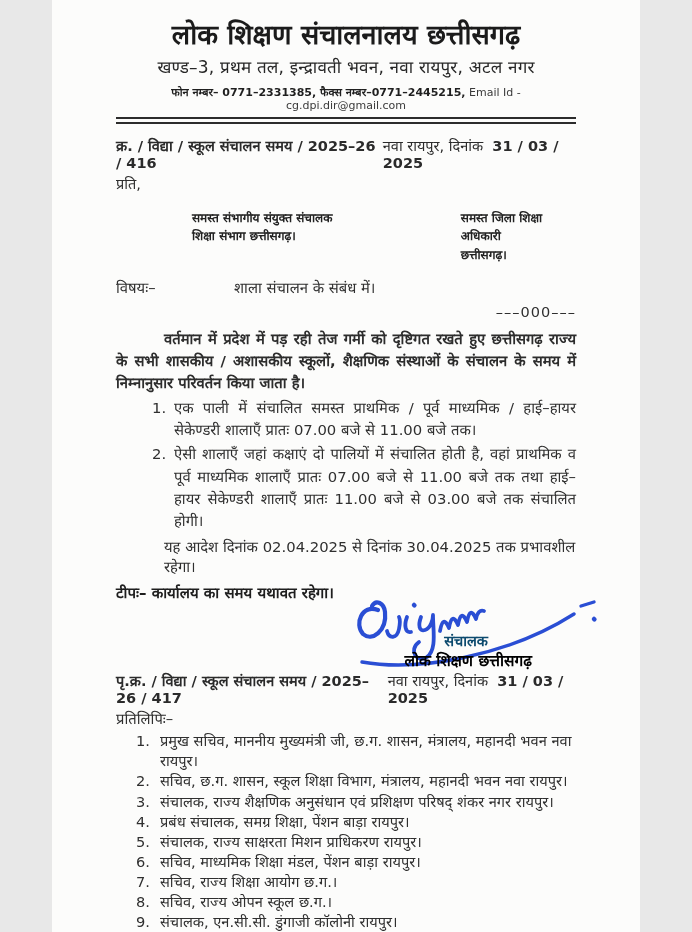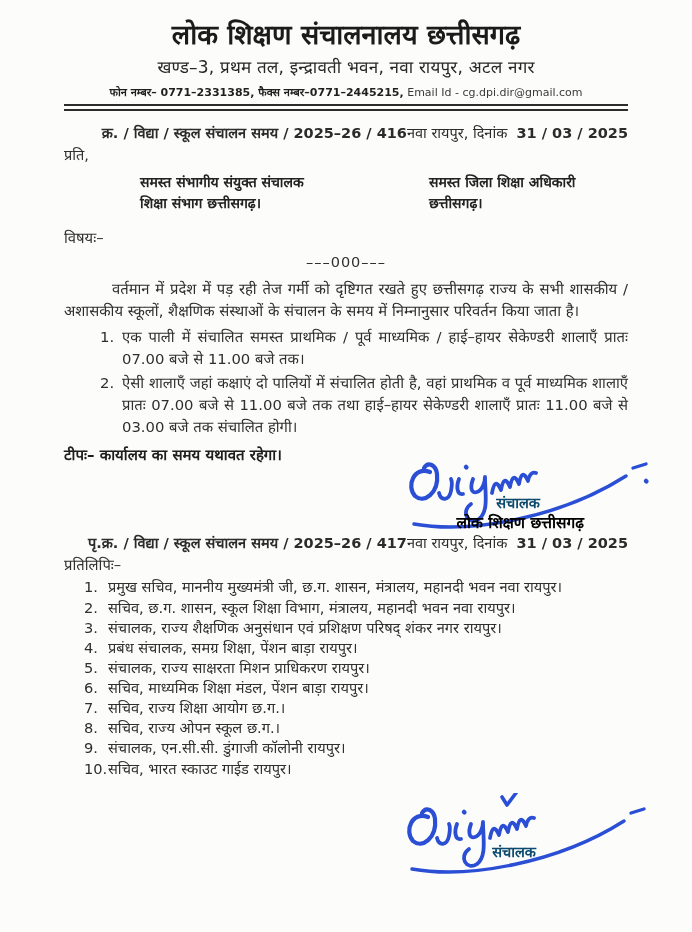--- a/index.html
+++ b/index.html
@@ -1,18 +1,18 @@
 <!DOCTYPE html>
 <html><head>
 <meta charset="utf-8">
 <style>
   html,body{margin:0;padding:0;background:#e8e8e8;}
   .page{
     position:relative;
-    width:692px;height:932px;
+    width:588px;height:932px;
     margin:0 auto;
     background:#fcfcfb;
     font-family:"DejaVu Sans","Liberation Sans",sans-serif;
     color:#2f2f2f;
     overflow:hidden;
     box-sizing:border-box;
   }
   .inner{padding:18px 64px 0 64px;}
   
   .hdr{text-align:center;}
@@ -21,29 +21,29 @@
   .hdr-phone{font-size:11px;margin-top:6px;color:#1f1f1f;}
   .hdr-phone .b{font-weight:700;}
   .hdr-phone .e{font-weight:400;color:#3a3a3a;}
   .hdr-rule{margin-top:5px;height:3px;border-top:2.5px solid #2c2c2c;border-bottom:2px solid #2c2c2c;}
   
   .refrow{display:flex;justify-content:flex-end;font-size:14.5px;margin-top:11px;color:#2b2b2b;}
   .refrow .date{font-weight:600;}
   .refnum{font-weight:600;}
   .prati{font-size:14.5px;margin-top:2px;}
   
-  .addr-cols{display:flex;margin-top:8px;font-weight:700;font-size:14px;line-height:1.55;color:#222;}
+  .addr-cols{display:flex;margin-top:16px;font-weight:700;font-size:12px;line-height:1.55;color:#222;}
   .addr-col1{margin-left:76px;width:245px;}
   .addr-col2{margin-left:44px;}
   
   .subjrow{display:flex;margin-top:12px;font-size:14.8px;}
   .subj-label{width:118px;}
-  .divider{text-align:center;font-size:14.5px;margin-top:7px;letter-spacing:1px;}
-  
-  .para{font-size:14.8px;line-height:1.5;margin-top:8px;text-align:justify;text-indent:48px;color:#2d2d2d;}
+  .divider{text-align:right;font-size:14.5px;margin-top:7px;letter-spacing:1px;}
+  
+  .para{font-size:14.8px;line-height:1.5;margin-top:8px;text-align:justify;text-indent:48px;color:#2d2d2d;font-weight:bold;}
   .sched-head{font-size:14.8px;margin-top:6px;margin-left:36px;}
   .olist{margin-left:36px;margin-top:3px;}
   .oitem{display:flex;font-size:14.8px;line-height:1.5;margin-top:2px;}
   .oitem .num{width:22px;flex:0 0 22px;}
   .oitem .txt{flex:1;text-align:justify;}
   .effective{font-size:14.8px;margin-top:4px;margin-left:48px;}
   .note{font-size:15px;font-weight:700;margin-top:6px;color:#1e1e1e;}
   
   .sigblock{position:relative;height:64px;}
   .sigblock.tall{height:108px;}
@@ -88,38 +88,40 @@
         <div>शिक्षा संभाग छत्तीसगढ़।</div>
       </div>
       <div class="addr-col2">
         <div>समस्त जिला शिक्षा अधिकारी</div>
         <div>छत्तीसगढ़।</div>
       </div>
     </div>
 
     <div class="subjrow">
       <span class="subj-label">विषयः–</span>
+      <span>शाला संचालन के संबंध में।</span>
     </div>
 
     <div class="divider">–––000–––</div>
 
     <div class="para">वर्तमान में प्रदेश में पड़ रही तेज गर्मी को दृष्टिगत रखते हुए छत्तीसगढ़ राज्य के सभी शासकीय / अशासकीय स्कूलों, शैक्षणिक संस्थाओं के संचालन के समय में निम्नानुसार परिवर्तन किया जाता है।</div>
 
 
     <div class="olist">
       <div class="oitem">
         <span class="num">1.</span>
         <span class="txt">एक पाली में संचालित समस्त प्राथमिक / पूर्व माध्यमिक / हाई–हायर सेकेण्डरी शालाएँ प्रातः 07.00 बजे से 11.00 बजे तक।</span>
       </div>
       <div class="oitem">
         <span class="num">2.</span>
         <span class="txt">ऐसी शालाएँ जहां कक्षाएं दो पालियों में संचालित होती है, वहां प्राथमिक व पूर्व माध्यमिक शालाएँ प्रातः 07.00 बजे से 11.00 बजे तक तथा हाई–हायर सेकेण्डरी शालाएँ प्रातः 11.00 बजे से 03.00 बजे तक संचालित होगी।</span>
       </div>
     </div>
 
+    <div class="effective">यह आदेश दिनांक 02.04.2025 से दिनांक 30.04.2025 तक प्रभावशील रहेगा।</div>
     <div class="note">टीपः– कार्यालय का समय यथावत रहेगा।</div>
 
     <div class="sigblock">
       <svg class="sig-svg" viewBox="0 0 250 90" fill="none" stroke="#2a4ed4" stroke-linecap="round" stroke-linejoin="round">
         <path d="M30,24 C14,18 6,38 15,48 C24,56 39,45 37,26 C36,17 28,13 24,20" stroke-width="4.2"></path>
         <path d="M39,45 C41,53 49,53 51,43 C52,38 52,33 51,31" stroke-width="3.8"></path>
         <path d="M59,31 C56,39 57,47 63,46" stroke-width="3.8"></path>
         <path d="M66,19 l0.4,0.4" stroke-width="4.5"></path>
         <path d="M73,31 C70,39 71,46 77,44 C83,42 85,33 85,29 C85,45 89,63 79,71 C69,78 60,64 71,56" stroke-width="3.8"></path>
         <path d="M92,45 q3,-17 9,-3 q3,-17 9,-3 q3,-17 9,-3 q3,-17 9,-3 q2,-10 8,-8" stroke-width="3.8"></path>

